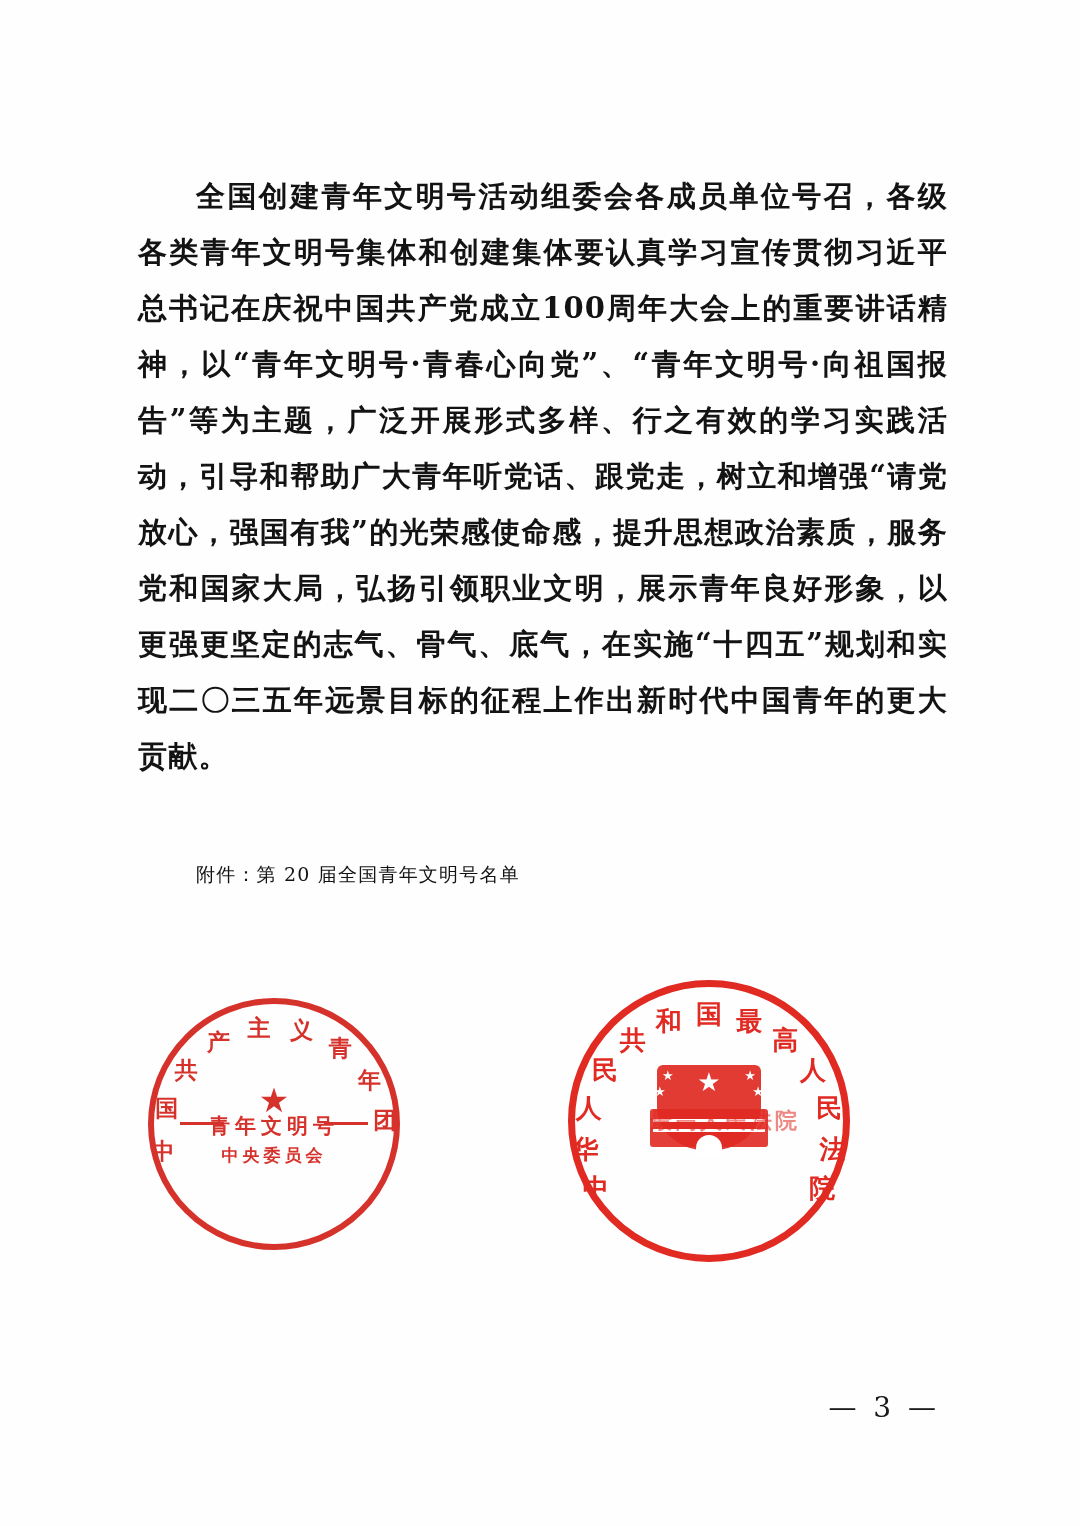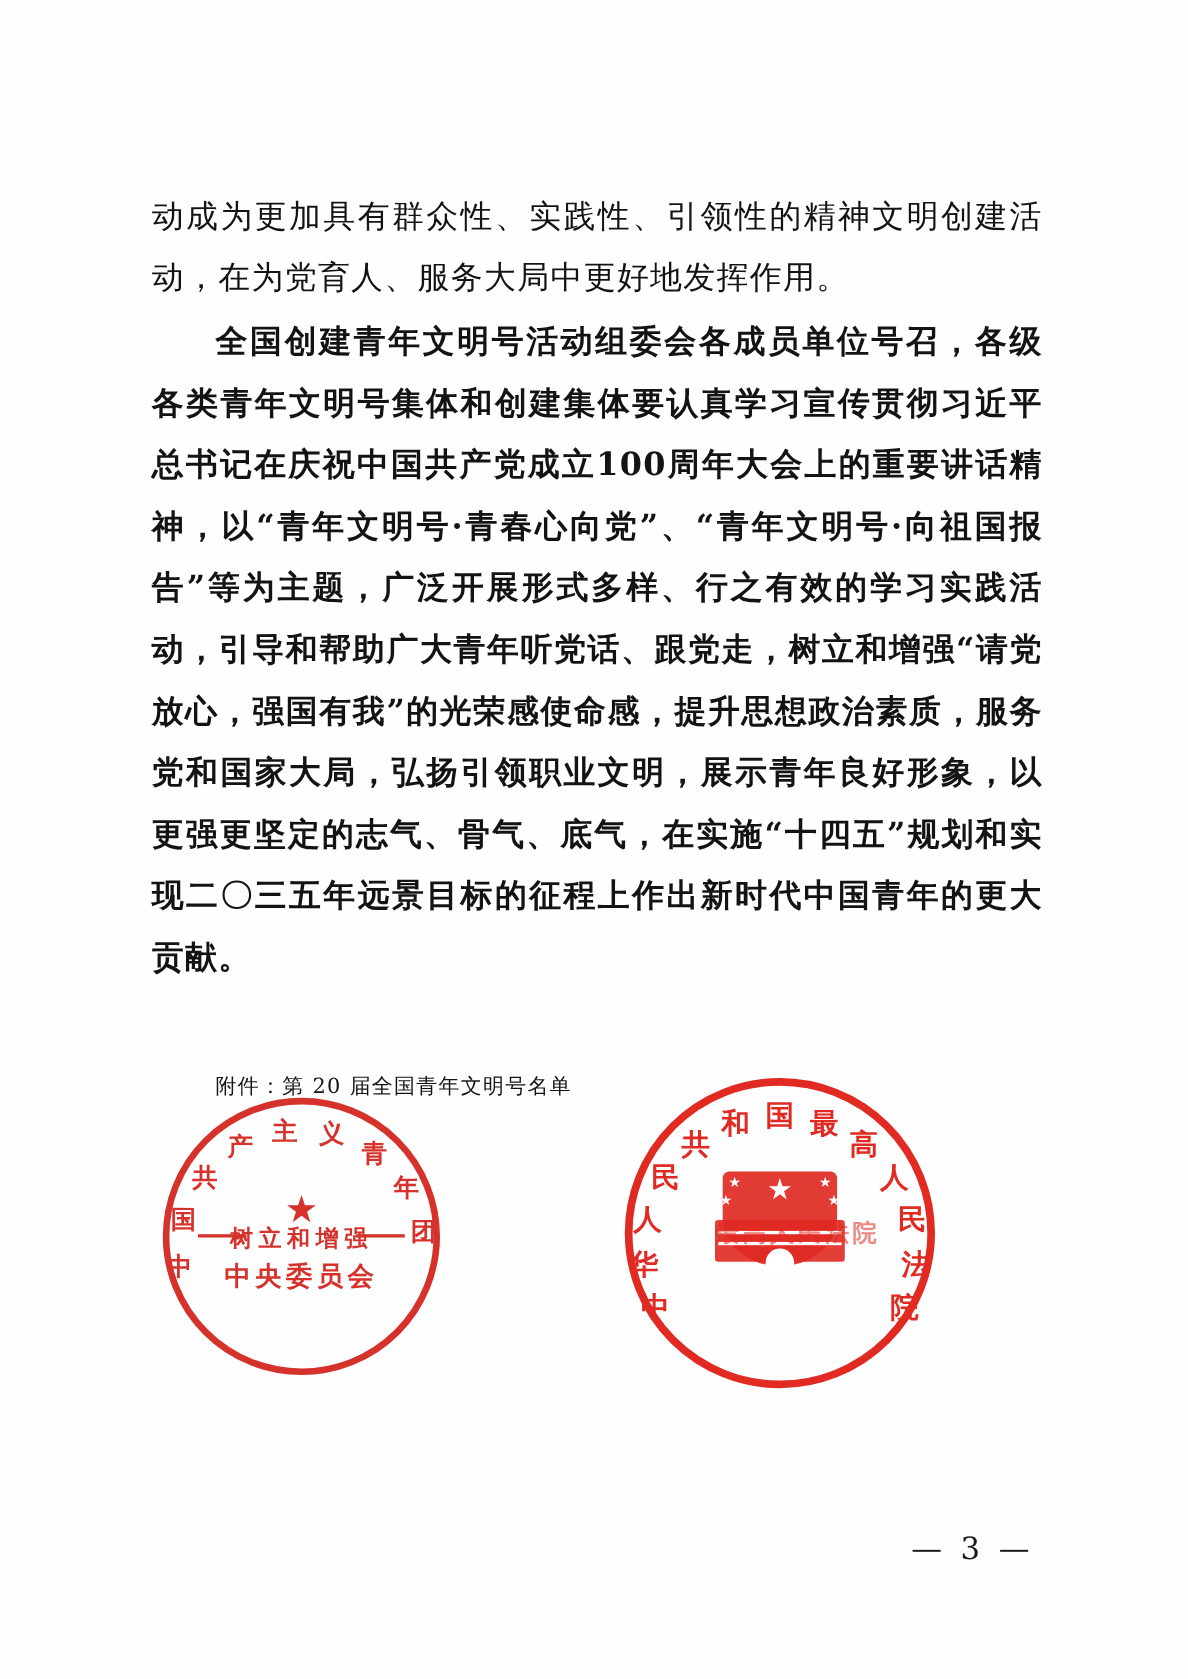--- a/index.html
+++ b/index.html
@@ -131,21 +131,21 @@
     font-weight: bold;
   }
 
   .seal-left .line-a {
     top: 108px;
     font-size: 21px;
     letter-spacing: 5px;
   }
   .seal-left .line-b {
     top: 140px;
-    font-size: 24px;
+    font-size: 17px;
     letter-spacing: 4px;
   }
 
   .seal-left .hbar {
     position: absolute;
     height: 3px;
     background: #d6322c;
     top: 118px;
   }
   .seal-left .hbar.left { left: 26px; width: 44px; }
@@ -243,21 +243,20 @@
     letter-spacing: 4px;
     color: #1a1a1a;
   }
 </style>
 </head>
 <body>
 
 <div class="page">
 
   <div class="doc-body">
-    <p class="para">动成为更加具有群众性、实践性、引领性的精神文明创建活动，在为党育人、服务大局中更好地发挥作用。</p>
     <p class="para indent">全国创建青年文明号活动组委会各成员单位号召，各级各类青年文明号集体和创建集体要认真学习宣传贯彻习近平总书记在庆祝中国共产党成立100周年大会上的重要讲话精神，以“青年文明号·青春心向党”、“青年文明号·向祖国报告”等为主题，广泛开展形式多样、行之有效的学习实践活动，引导和帮助广大青年听党话、跟党走，树立和增强“请党放心，强国有我”的光荣感使命感，提升思想政治素质，服务党和国家大局，弘扬引领职业文明，展示青年良好形象，以更强更坚定的志气、骨气、底气，在实施“十四五”规划和实现二〇三五年远景目标的征程上作出新时代中国青年的更大贡献。</p>
     <p class="attachment">附件：第 20 届全国青年文明号名单</p>
   </div>
 
   <div class="seals">
 
     <div class="seal seal-left">
       <div class="seal-ring-text">
         <span style="transform: rotate(-96deg) translate(0,-112px) rotate(96deg) translate(-11px,0);">中</span>
         <span style="transform: rotate(-74deg) translate(0,-112px) rotate(74deg) translate(-11px,0);">国</span>
@@ -265,21 +264,21 @@
         <span style="transform: rotate(-30deg) translate(0,-112px) rotate(30deg) translate(-11px,0);">产</span>
         <span style="transform: rotate(-8deg) translate(0,-112px) rotate(8deg) translate(-11px,0);">主</span>
         <span style="transform: rotate(14deg) translate(0,-112px) rotate(-14deg) translate(-11px,0);">义</span>
         <span style="transform: rotate(36deg) translate(0,-112px) rotate(-36deg) translate(-11px,0);">青</span>
         <span style="transform: rotate(58deg) translate(0,-112px) rotate(-58deg) translate(-11px,0);">年</span>
         <span style="transform: rotate(80deg) translate(0,-112px) rotate(-80deg) translate(-11px,0);">团</span>
       </div>
       <div class="seal-star">★</div>
       <div class="hbar left"></div>
       <div class="hbar right"></div>
-      <div class="seal-bottom-line line-a">树立和增强</div>
+      <div class="seal-bottom-line line-a">青年文明号</div>
       <div class="seal-bottom-line line-b">中央委员会</div>
     </div>
 
     <div class="seal seal-right">
       <div class="seal-ring-text">
         <span style="transform: rotate(-114deg) translate(0,-124px) rotate(114deg) translate(-13px,0);">中</span>
         <span style="transform: rotate(-95deg) translate(0,-124px) rotate(95deg) translate(-13px,0);">华</span>
         <span style="transform: rotate(-76deg) translate(0,-124px) rotate(76deg) translate(-13px,0);">人</span>
         <span style="transform: rotate(-57deg) translate(0,-124px) rotate(57deg) translate(-13px,0);">民</span>
         <span style="transform: rotate(-38deg) translate(0,-124px) rotate(38deg) translate(-13px,0);">共</span>

